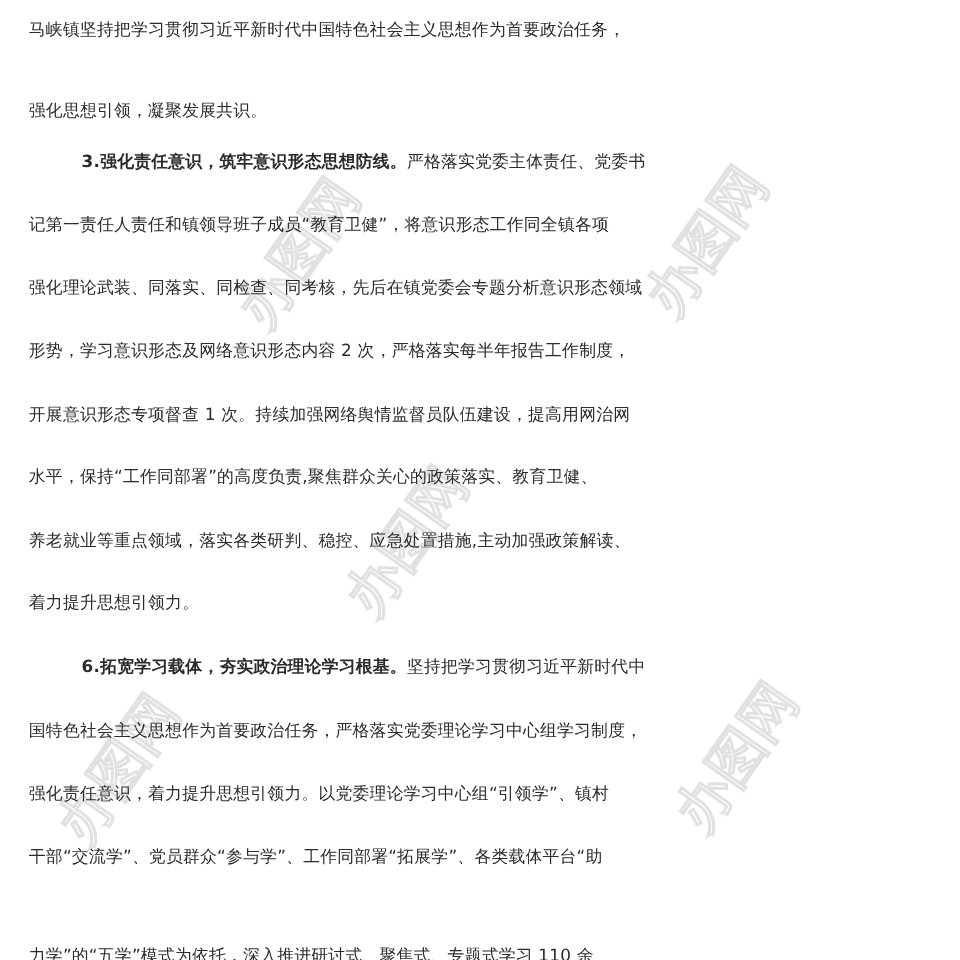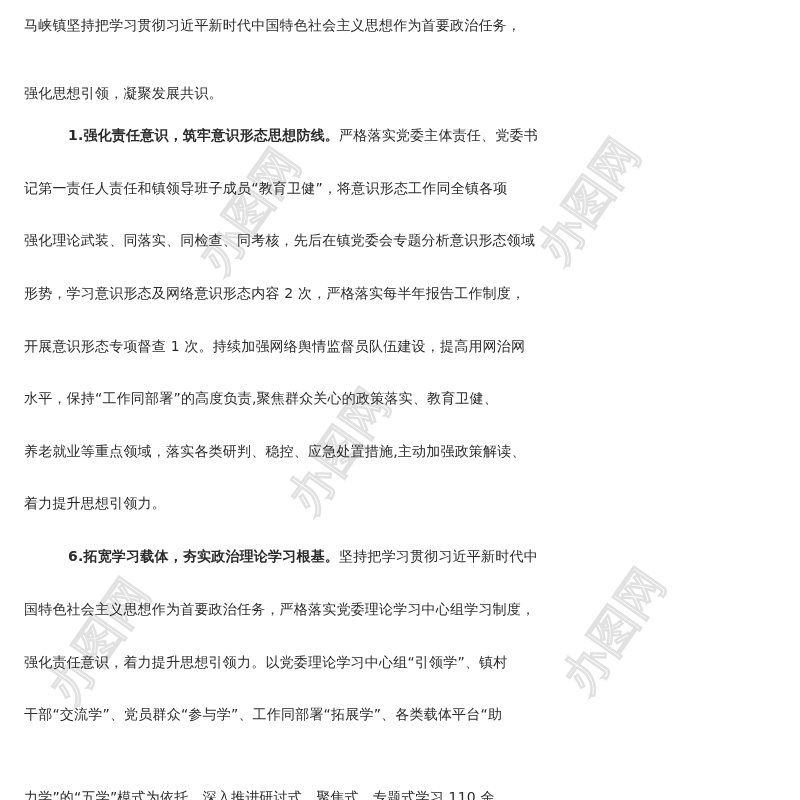--- a/index.html
+++ b/index.html
@@ -54,21 +54,21 @@
   <div class="watermark" style="left:270px;top:420px;">办图网</div>
   <div class="watermark" style="left:30px;top:610px;">办图网</div>
   <div class="watermark" style="left:545px;top:600px;">办图网</div>
 </div>
 
 <div class="page content">
   <div class="line" style="top:10px">马峡镇坚持把学习贯彻习近平新时代中国特色社会主义思想作为首要政治任务，</div>
   <div class="line" style="top:78px">强化思想引领，凝聚发展共识。</div>
 
   <div class="line indent" style="top:120px">
-    <span class="bold">1.强化责任意识，筑牢意识形态思想防线。</span><span>严格落实党委主体责任、党委书</span>
+    <span class="bold">3.强化责任意识，筑牢意识形态思想防线。</span><span>严格落实党委主体责任、党委书</span>
   </div>
   <div class="line" style="top:173px">记第一责任人责任和镇领导班子成员“教育卫健”，将意识形态工作同全镇各项</div>
   <div class="line" style="top:225px">强化理论武装、同落实、同检查、同考核，先后在镇党委会专题分析意识形态领域</div>
   <div class="line" style="top:278px">形势，学习意识形态及网络意识形态内容 2 次，严格落实每半年报告工作制度，</div>
   <div class="line" style="top:331px">开展意识形态专项督查 1 次。持续加强网络舆情监督员队伍建设，提高用网治网</div>
   <div class="line" style="top:383px">水平，保持“工作同部署”的高度负责,聚焦群众关心的政策落实、教育卫健、</div>
   <div class="line" style="top:436px">养老就业等重点领域，落实各类研判、稳控、应急处置措施,主动加强政策解读、</div>
   <div class="line" style="top:488px">着力提升思想引领力。</div>
 
   <div class="line indent" style="top:541px">

